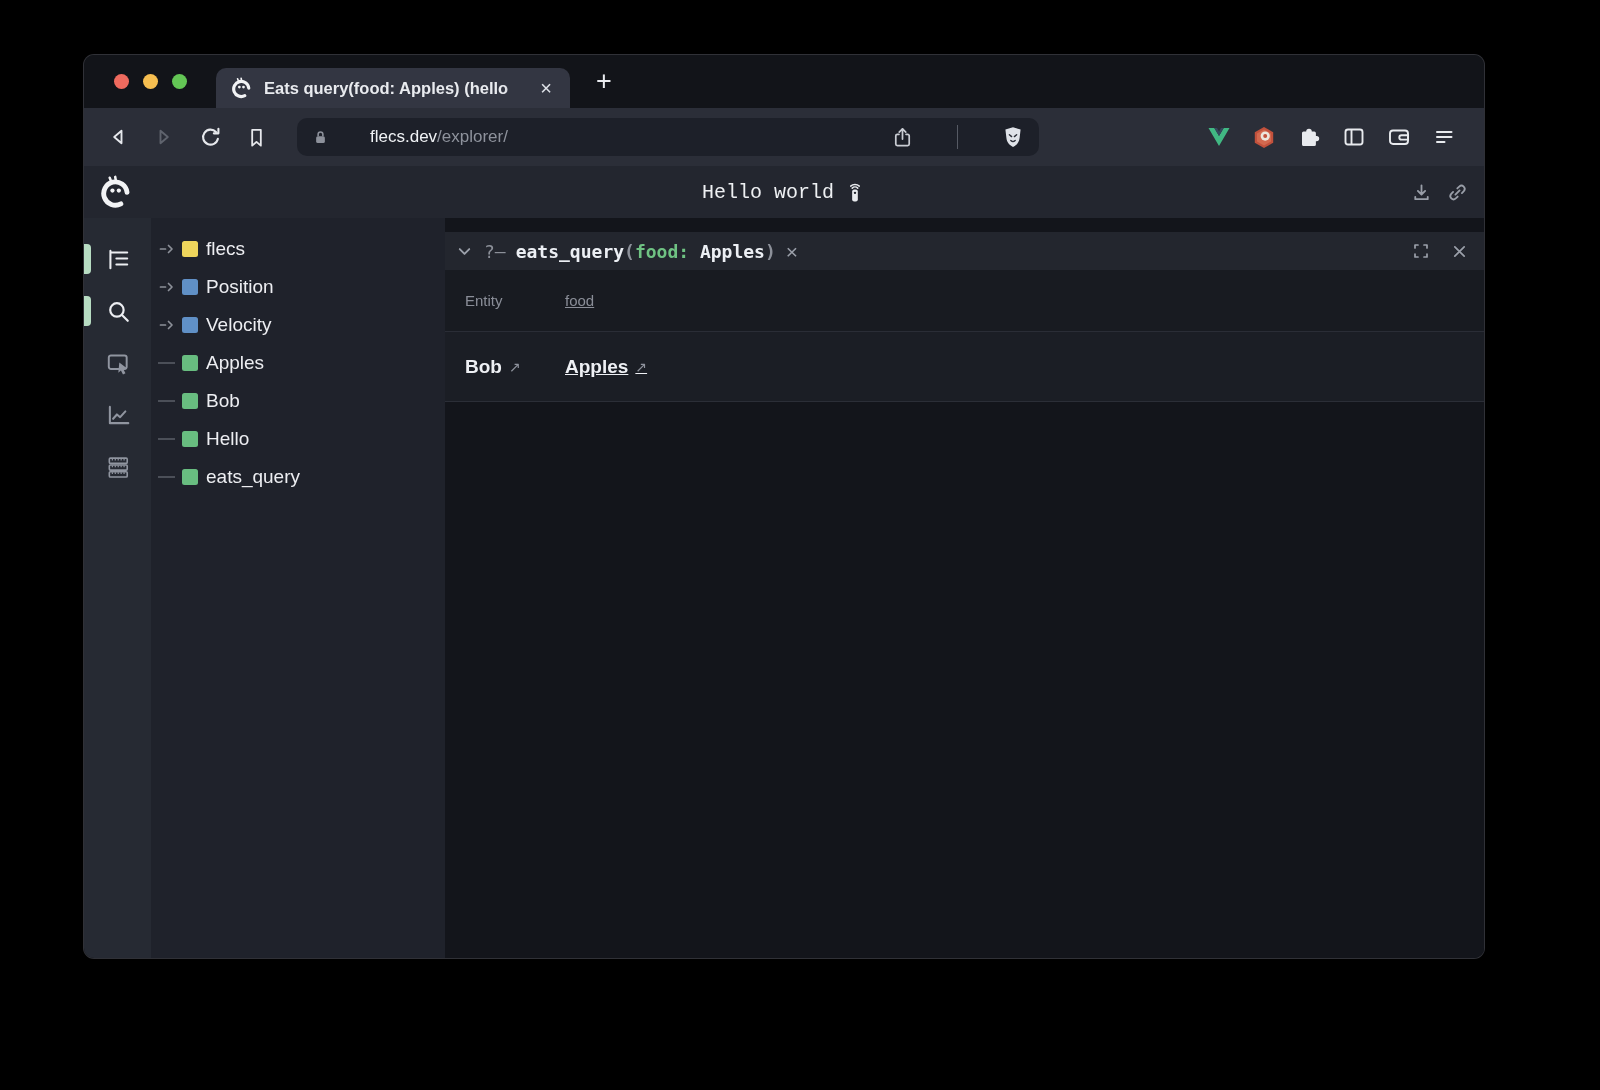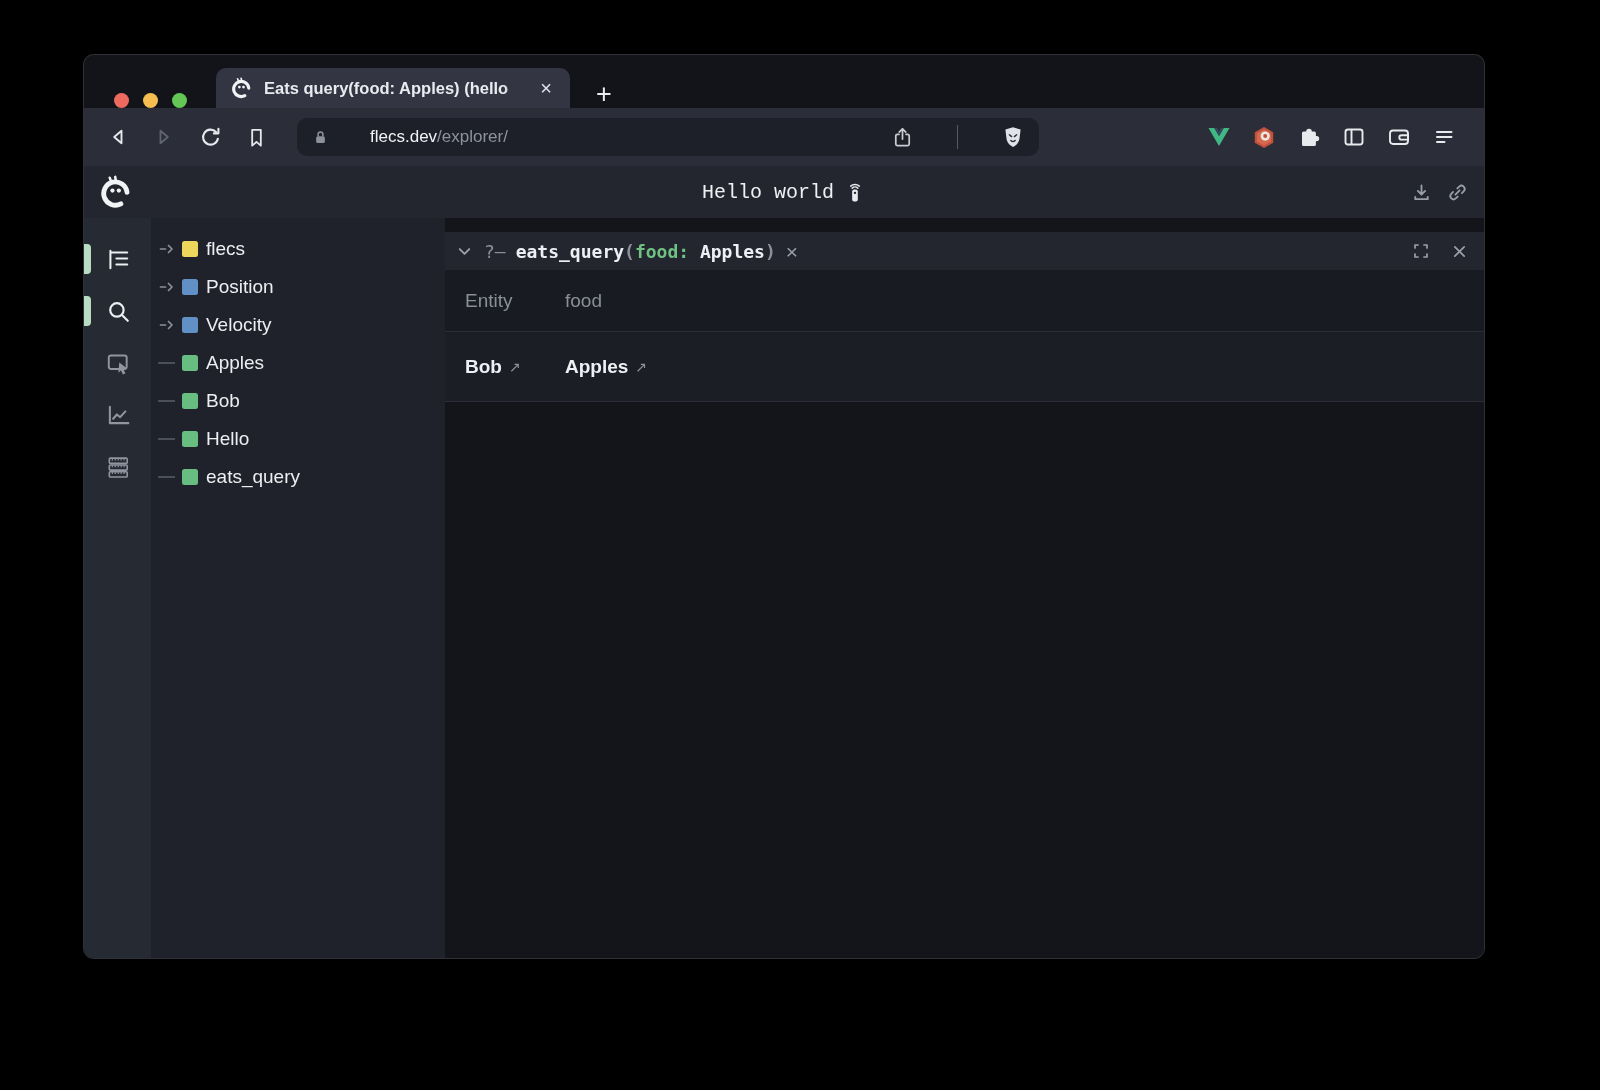--- a/index.html
+++ b/index.html
@@ -5,21 +5,21 @@
   * { margin:0; padding:0; box-sizing:border-box; }
   html,body { width:1600px; height:1090px; background:#000; font-family:"Liberation Sans", sans-serif; overflow:hidden; }
 
   .window {
     position:absolute; left:84px; top:55px; width:1400px; height:903px;
     border-radius:10px; overflow:hidden; background:#13151b;
     box-shadow:0 0 0 1px rgba(125,130,145,.38), 0 24px 70px rgba(0,0,0,.7);
   }
 
   
-  .tabbar { height:53px; background:#121419; display:flex; align-items:flex-end; padding-left:30px; position:relative; }
+  .tabbar { height:53px; background:#121419; display:flex; align-items:center; padding-left:30px; position:relative; }
   .lights { display:flex; gap:14px; align-items:center; }
   .light { width:15px; height:15px; border-radius:50%; }
   .light.red { background:var(--traffic-red); }
   .light.yellow { background:var(--traffic-yellow); }
   .light.green { background:var(--traffic-green); }
   .tab { margin-left:29px; align-self:flex-end; height:40px; width:354px; background:#333642;
     border-radius:10px 10px 0 0; display:flex; align-items:center; padding:0 12px 0 14px; }
   .tab-favicon { width:22px; height:22px; flex:none; }
   .tab-title { margin-left:12px; flex:1; color:#e9ebef; font-size:16.5px; font-weight:700; white-space:nowrap; overflow:hidden; position:relative; }
   .tab-title::after { content:""; position:absolute; right:0; top:0; bottom:0; width:30px; background:linear-gradient(90deg, rgba(51,54,66,0), #333642); }
@@ -76,25 +76,25 @@
   .qh-prompt { color:#8c9099; font-weight:400; margin-right:10px; }
   .qh-name, .qh-value { color:#eceff4; font-weight:700; }
   .qh-paren { color:#8c9099; font-weight:700; }
   .qh-param { color:var(--query-param-green); font-weight:700; }
   .qh-dismiss { margin-left:10px; color:#9ba0aa; font-size:21px; line-height:1; }
   .qh-spacer { flex:1; }
   .qh-expand { color:#9ba0aa; display:flex; }
   .qh-close { margin-left:21px; color:#9ba0aa; display:flex; }
 
   .tablehead { height:62px; background:#181b21; border-bottom:1px solid #2a2d36; display:flex; align-items:center; padding-left:20px; }
-  .th-cell { font-size:19px; color:#8a8e98; }
+  .th-cell { font-size:15px; color:#8a8e98; }
   .row { height:70px; background:#1b1e25; border-bottom:1px solid #2b2e37; display:flex; align-items:center; padding-left:20px; }
   .cell { font-size:19px; font-weight:700; color:#eef0f4; display:flex; align-items:center; }
   .col-entity { width:100px; flex:none; }
-  .col-food { flex:1; }
+  .col-food { flex:1;text-decoration:underline; }
   .link-arrow { font-size:14px; font-weight:400; color:#8e929c; margin-left:7px; }
   .main-rest { flex:1; background:#13151b; }
 
   svg { display:block; }
 </style>
 </head>
 <body>
 
 <div class="window">
 

